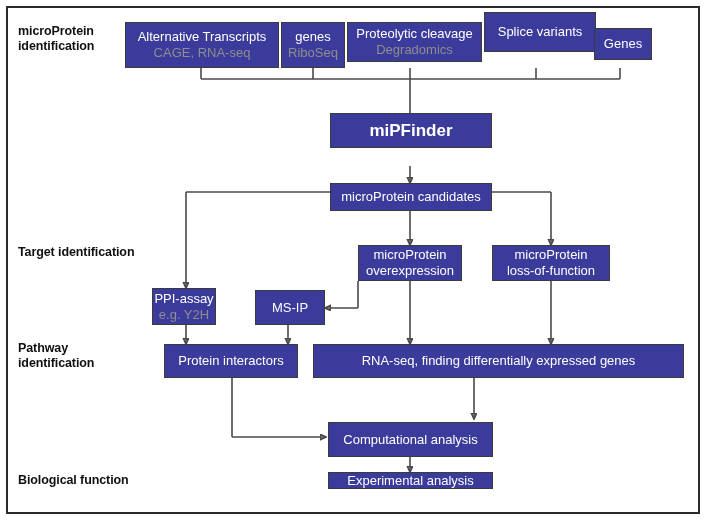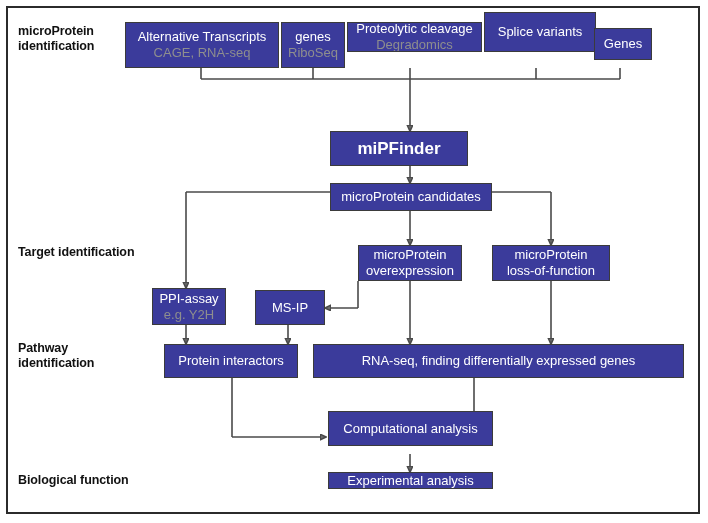--- a/index.html
+++ b/index.html
@@ -138,68 +138,68 @@
   <div class="node" style="left:125px; top:22px; width:154px; height:46px;">
     <span class="t1">Alternative Transcripts</span>
     <span class="t2">CAGE, RNA-seq</span>
   </div>
 
   <div class="node" style="left:281px; top:22px; width:64px; height:46px;">
     <span class="t1">genes</span>
     <span class="t2">RiboSeq</span>
   </div>
 
-  <div class="node" style="left:347px; top:22px; width:135px; height:30px;">
+  <div class="node" style="left:347px; top:22px; width:135px; height:40px;">
     <span class="t1">Proteolytic cleavage</span>
     <span class="t2">Degradomics</span>
   </div>
 
   <div class="node" style="left:484px; top:12px; width:112px; height:40px;">
     <span class="t1">Splice variants</span>
   </div>
 
   <div class="node" style="left:594px; top:28px; width:58px; height:32px;">
     <span class="t1">Genes</span>
   </div>
 
-  <div class="node bold" style="left:330px; top:131px; width:138px; height:35px;">
+  <div class="node bold" style="left:330px; top:113px; width:162px; height:35px;">
     <span class="t1">miPFinder</span>
   </div>
 
   <div class="node" style="left:330px; top:183px; width:162px; height:28px;">
     <span class="t1">microProtein candidates</span>
   </div>
 
   <div class="node" style="left:358px; top:245px; width:104px; height:36px;">
     <span class="t1">microProtein</span>
     <span class="t1">overexpression</span>
   </div>
 
   <div class="node" style="left:492px; top:245px; width:118px; height:36px;">
     <span class="t1">microProtein</span>
     <span class="t1">loss-of-function</span>
   </div>
 
-  <div class="node" style="left:152px; top:288px; width:74px; height:37px;">
+  <div class="node" style="left:152px; top:288px; width:64px; height:37px;">
     <span class="t1">PPI-assay</span>
     <span class="t2">e.g. Y2H</span>
   </div>
 
   <div class="node" style="left:255px; top:290px; width:70px; height:35px;">
     <span class="t1">MS-IP</span>
   </div>
 
   <div class="node" style="left:164px; top:344px; width:134px; height:34px;">
     <span class="t1">Protein interactors</span>
   </div>
 
   <div class="node" style="left:313px; top:344px; width:371px; height:34px;">
     <span class="t1">RNA-seq, finding differentially expressed genes</span>
   </div>
 
-  <div class="node" style="left:328px; top:411px; width:165px; height:35px;">
+  <div class="node" style="left:328px; top:422px; width:165px; height:35px;">
     <span class="t1">Computational analysis</span>
   </div>
 
   <div class="node" style="left:328px; top:472px; width:165px; height:17px;">
     <span class="t1">Experimental analysis</span>
   </div>
 </div>
 
 </body></html>

